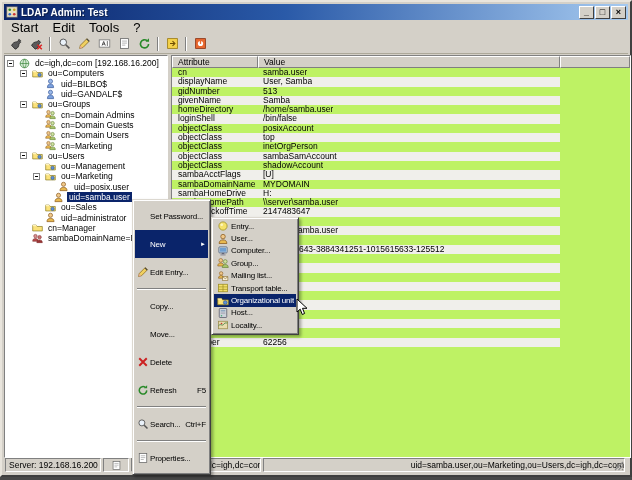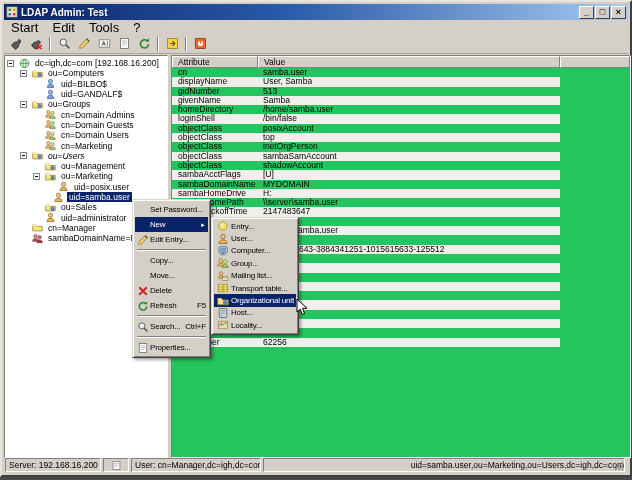--- a/index.html
+++ b/index.html
@@ -21,21 +21,21 @@
   .mb-item{padding:1px 7px;color:#000;}
   
   #toolbar{position:absolute;left:2px;top:32px;right:2px;height:19px;display:flex;align-items:center;padding-left:2px;}
   .tbtn{width:20px;height:17px;display:flex;align-items:center;justify-content:center;}
   .tsep{width:2px;height:14px;border-left:1px solid #808080;border-right:1px solid #fff;margin:0 3px;}
   #tbline{position:absolute;left:2px;top:51px;right:2px;height:0;border-top:1px solid #aca899;}
   
   #treepanel{position:absolute;left:2px;top:53px;width:164px;height:403px;background:#fff;
     border:1px solid;border-color:#808080 #fff #fff #808080;overflow:hidden;padding-top:2px;}
   #splitter{position:absolute;left:166px;top:53px;width:3px;height:403px;}
-  #tablepanel{position:absolute;left:169px;top:53px;width:460px;height:403px;background:#22c55e;
+  #tablepanel{position:absolute;left:169px;top:53px;width:460px;height:403px;background:#bef264;
     border:1px solid;border-color:#808080 #fff #fff #808080;overflow:hidden;}
   
   .trow{height:10.3px;display:flex;align-items:center;white-space:nowrap;font-size:8.5px;color:#000;}
   .exp{width:7px;height:7px;min-width:7px;border:1px solid #848484;background:#fff;position:relative;margin-right:5px;}
   .exp::before{content:"";position:absolute;left:1px;right:1px;top:2px;height:1px;background:#000;}
   .noexp{width:12px;min-width:12px;}
   .tico{width:11px;height:11px;min-width:11px;margin-right:3px;}
   .tlabel{padding:0 2px;line-height:10px;}
   .tlabel.sel{background:#0a246a;color:#fff;}
   
@@ -49,21 +49,21 @@
   
   #statusbar{position:absolute;left:2px;bottom:2px;right:2px;height:16px;display:flex;align-items:center;padding:1px 1px;}
   .sbsec{height:14px;border:1px solid;border-color:#808080 #fff #fff #808080;font-size:8.5px;
     line-height:12px;padding-left:3px;margin-right:2px;white-space:nowrap;overflow:hidden;color:#000;position:relative;}
   
   .menu{position:absolute;background:#d4d0c8;border:1px solid;border-color:#dcd8d0 #404040 #404040 #dcd8d0;
     box-shadow:inset 1px 1px 0 #fff, inset -1px -1px 0 #808080, 2px 2px 3px rgba(0,0,0,.35);
     padding:2px;z-index:10;}
   #ctxmenu{left:132px;top:199px;width:79px;}
   #submenu{left:211px;top:217px;width:88px;}
-  .mitem{height:15px;display:flex;align-items:center;font-size:8px;color:#000;padding:0 2px 0 1px;white-space:nowrap;letter-spacing:-0.2px;}
+  .mitem{height:28px;display:flex;align-items:center;font-size:8px;color:#000;padding:0 2px 0 1px;white-space:nowrap;letter-spacing:-0.2px;}
   #submenu .mitem{height:12.4px;}
   .mitem .gut{width:14px;min-width:14px;display:flex;align-items:center;justify-content:center;}
   #submenu .mitem .gut{width:16px;min-width:16px;}
   .mitem .lab{flex:1;overflow:hidden;}
   .mitem .sc{margin-left:4px;}
   .mitem .arr{width:6px;font-size:6px;line-height:6px;}
   .mitem.hl{background:#0a246a;color:#fff;}
   .msep{height:2px;margin:2px 2px;border-top:1px solid #808080;border-bottom:1px solid #fff;}
   .mico{width:12px;height:12px;}
   #cursor{position:absolute;left:296px;top:298px;z-index:20;}
@@ -317,21 +317,21 @@
           </svg>
           <span class="tlabel">cn=Domain Users</span>
         </div>
         <div class="trow" style="padding-left: 28px;">
           <span class="noexp"></span>
           <svg width="11" height="11" class="tico">
             <use href="#sym-group"></use>
           </svg>
           <span class="tlabel">cn=Marketing</span>
         </div>
-        <div class="trow" style="padding-left: 15px; font-style: italic;">
+        <div class="trow" style="padding-left: 15px;">
           <span class="exp"></span>
           <svg width="11" height="11" class="tico">
             <use href="#sym-orgunit"></use>
           </svg>
           <span class="tlabel">ou=Users</span>
         </div>
         <div class="trow" style="padding-left: 28px;">
           <span class="noexp"></span>
           <svg width="11" height="11" class="tico">
             <use href="#sym-orgunit"></use>

